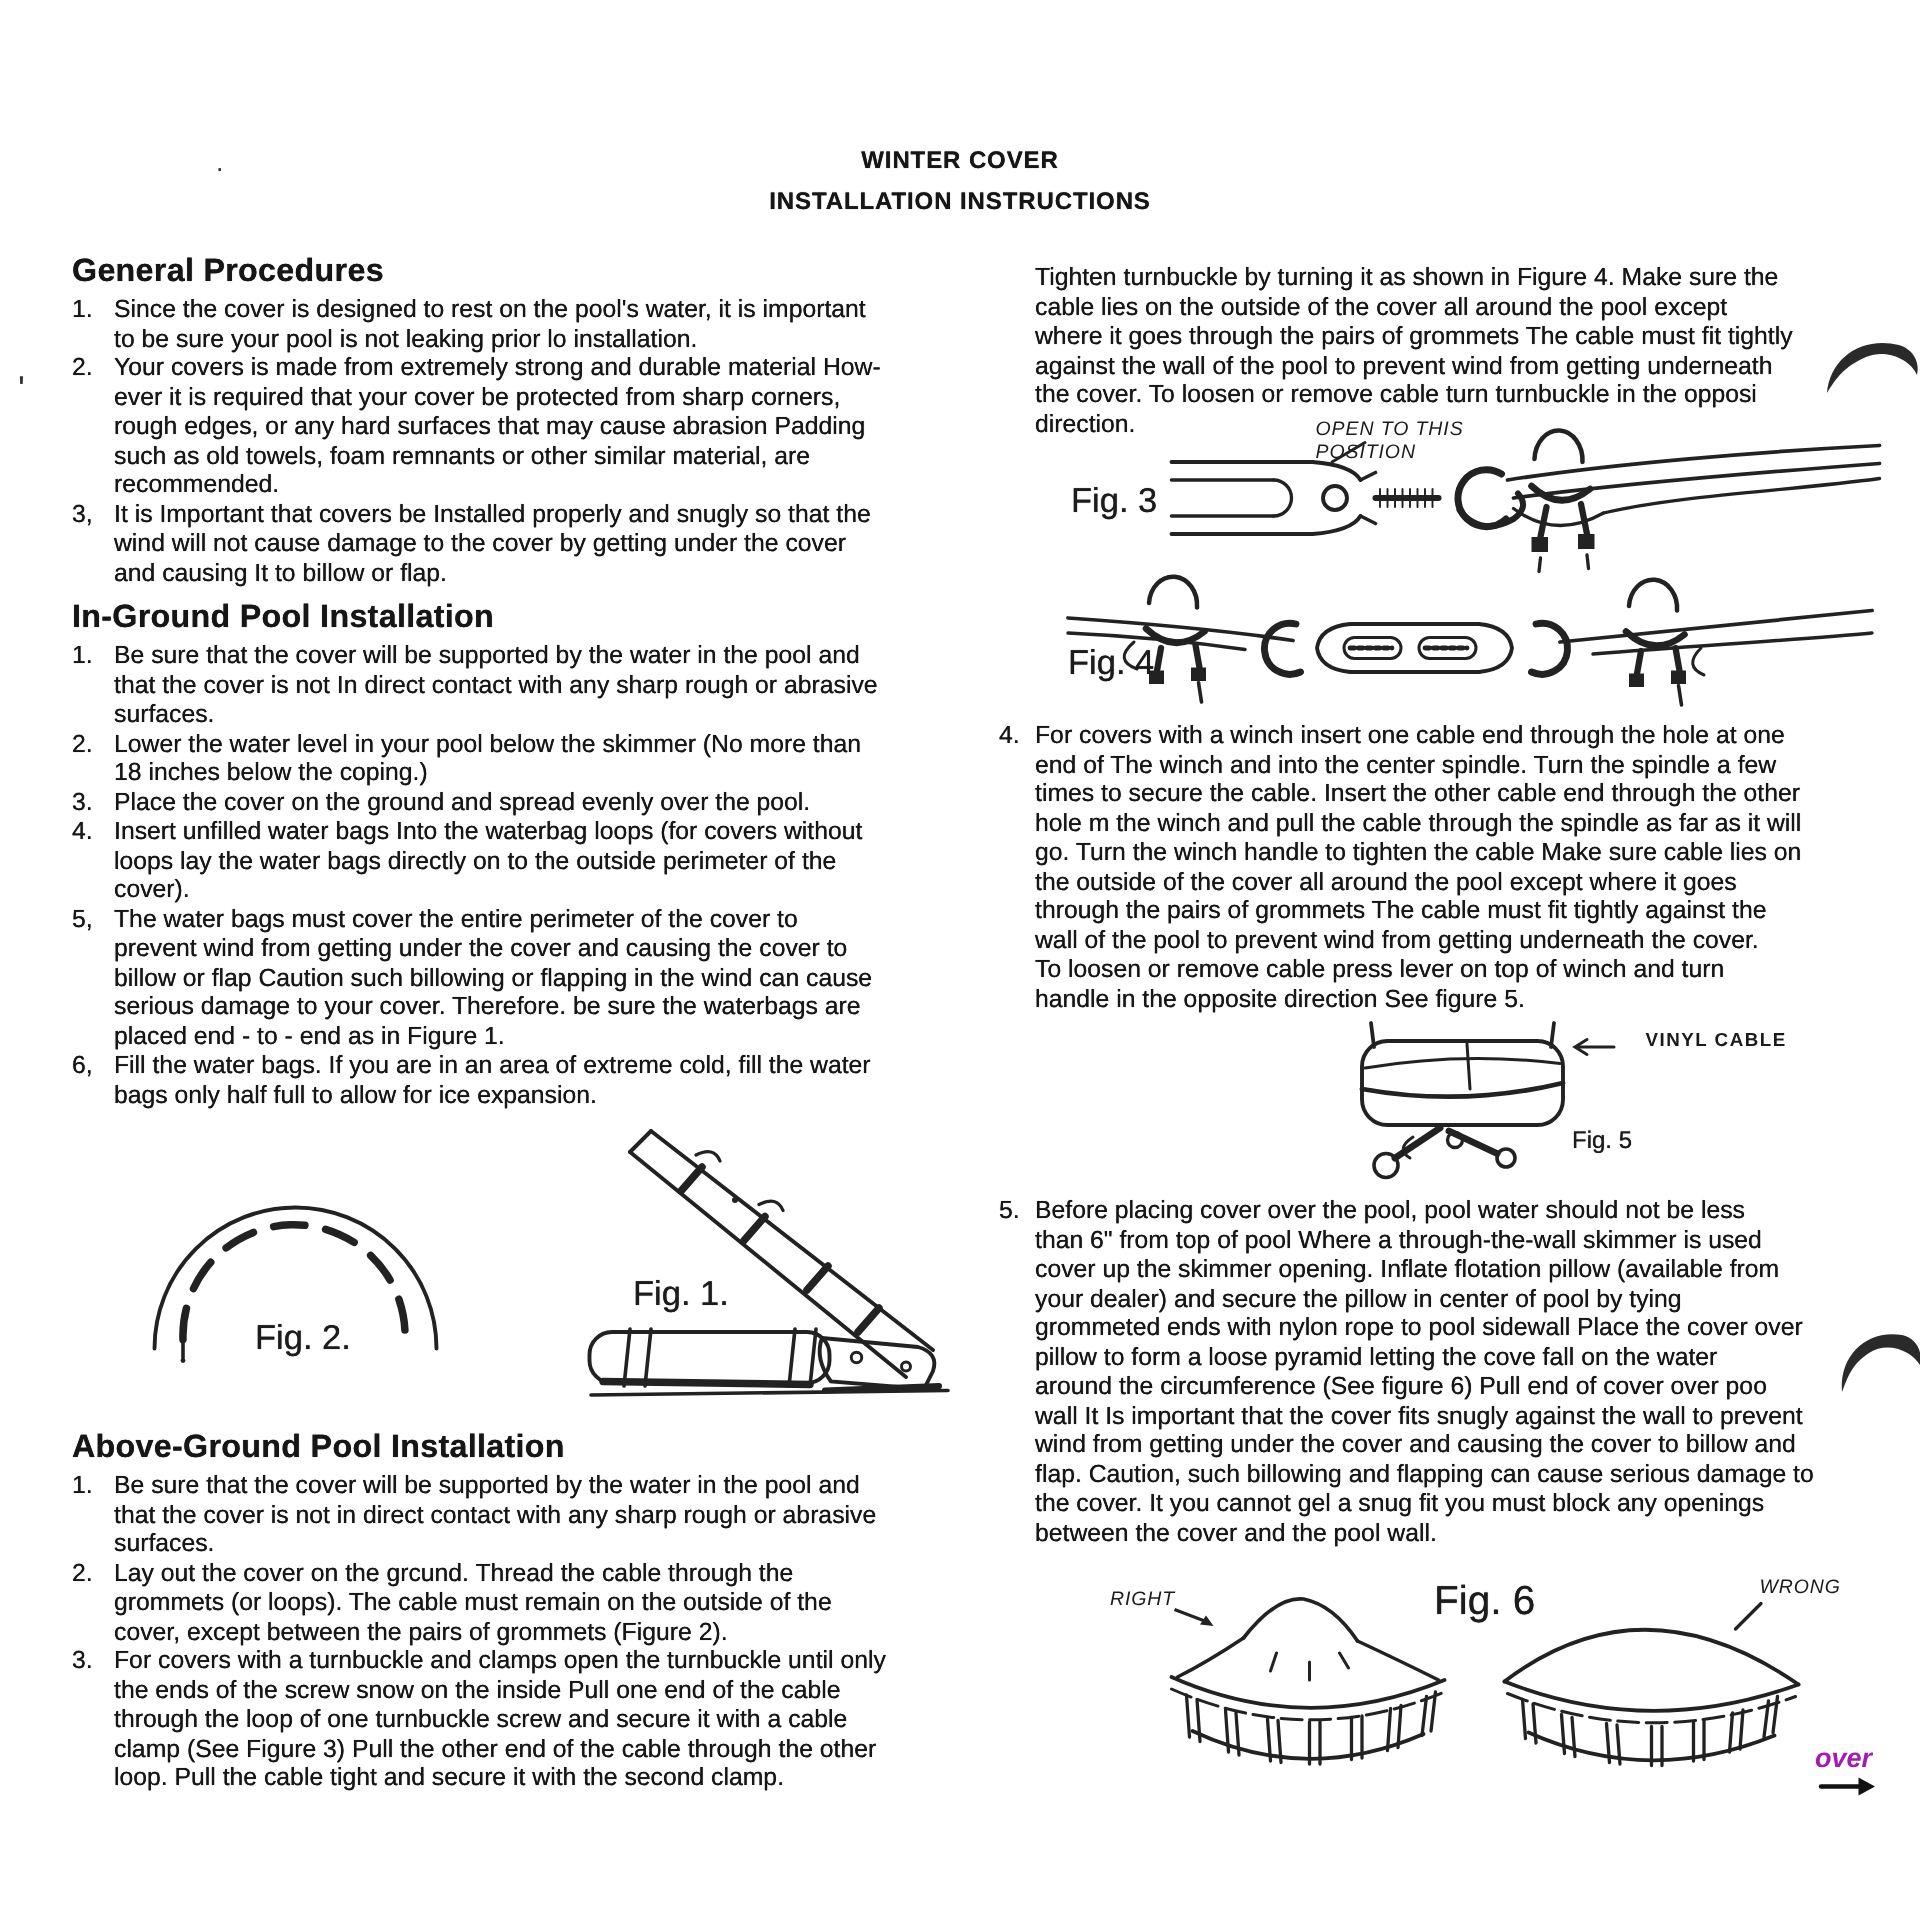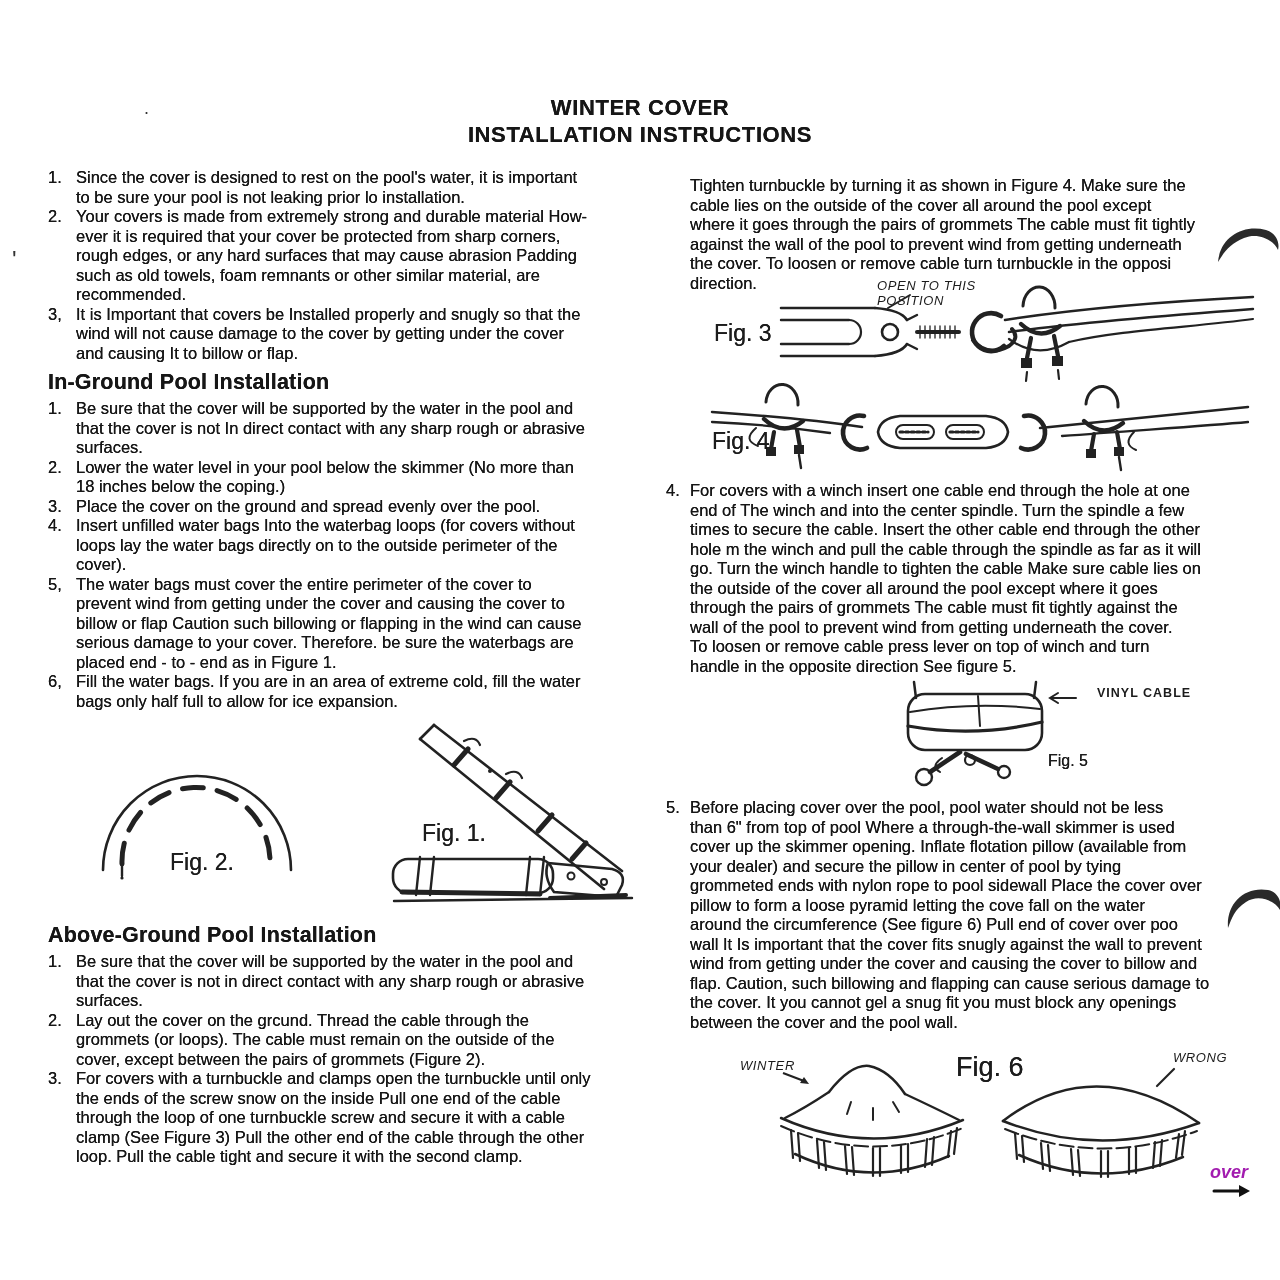--- a/index.html
+++ b/index.html
@@ -1,19 +1,19 @@
 <!DOCTYPE html>
 <html><head>
 <meta charset="utf-8">
 <style>
   html,body{margin:0;padding:0;background:#e8e8e8;}
   .page{position:relative;width:1280px;height:1280px;background:#ffffff;overflow:hidden;
         font-family:"Liberation Sans", sans-serif;color:#161616;}
   .doc-title{position:absolute;left:0;top:94px;width:100%;text-align:center;font-weight:bold;
-             font-size:22px;line-height:27px;letter-spacing:.6px;text-shadow:0 0 .5px #111;}
+             font-size:16px;line-height:27px;letter-spacing:.6px;text-shadow:0 0 .5px #111;}
   .col{position:absolute;}
   .col-left{left:48px;top:168px;width:616px;}
   .col-right{left:666px;top:176px;width:600px;height:1100px;}
   h2{font-size:21.5px;font-weight:bold;margin:0 0 4px 0;letter-spacing:.2px;text-shadow:0 0 .5px #111;}
   h2.mt{margin-top:7px;}
   .item{position:relative;padding-left:28px;font-size:16.5px;line-height:19.5px;}
   .col-right .item{padding-left:24px;position:absolute;width:566px;}
   .item .num{position:absolute;left:0;top:0;text-shadow:0 0 .45px #111;}
   .item .txt{display:block;white-space:pre-line;text-shadow:0 0 .45px #111;}
   .intro{position:absolute;left:24px;top:0;width:560px;font-size:16.5px;line-height:19.5px;
@@ -38,20 +38,21 @@
 
   <div class="artifact" style="left:144px;top:98px;font-size:18px;">.</div>
   <div class="artifact" style="left:12px;top:246px;font-size:24px;">'</div>
 
   <div class="doc-title">
     <div>WINTER COVER</div>
     <div>INSTALLATION INSTRUCTIONS</div>
   </div>
 
   <div class="col col-left">
+    <h2>General Procedures</h2>
     <div class="item">
         <span class="num">1.</span>
         <span class="txt">Since the cover is designed to rest on the pool's water, it is important
 to be sure your pool is not leaking prior lo installation.</span>
       </div>
     <div class="item">
         <span class="num">2.</span>
         <span class="txt">Your covers is made from extremely strong and durable material How-
 ever it is required that your cover be protected from sharp corners,
 rough edges, or any hard surfaces that may cause abrasion Padding
@@ -278,21 +279,21 @@
 grommeted ends with nylon rope to pool sidewall Place the cover over
 pillow to form a loose pyramid letting the cove fall on the water
 around the circumference (See figure 6) Pull end of cover over poo
 wall It Is important that the cover fits snugly against the wall to prevent
 wind from getting under the cover and causing the cover to billow and
 flap. Caution, such billowing and flapping can cause serious damage to
 the cover. It you cannot gel a snug fit you must block any openings
 between the cover and the pool wall.</span>
       </div>
 
-    <div class="ann" style="left:74px;top:882px;">WINTER</div>
+    <div class="ann" style="left:74px;top:882px;">RIGHT</div>
     <svg style="left:116px;top:894px;" width="28" height="16" viewBox="0 0 28 16">
       <path d="M1 3 L22 11" stroke="#222" stroke-width="2" fill="none"></path>
       <path d="M27 14 L18 13 L22 7 Z" fill="#222"></path>
     </svg>
     <div class="figlabel big" style="left:290px;top:876px;">Fig. 6</div>
     <div class="ann" style="left:507px;top:874px;">WRONG</div>
     <svg style="left:488px;top:892px;" width="22" height="20" viewBox="0 0 22 20">
       <path d="M20 1 L3 18" stroke="#222" stroke-width="2.2" fill="none" stroke-linecap="round"></path>
     </svg>
 

